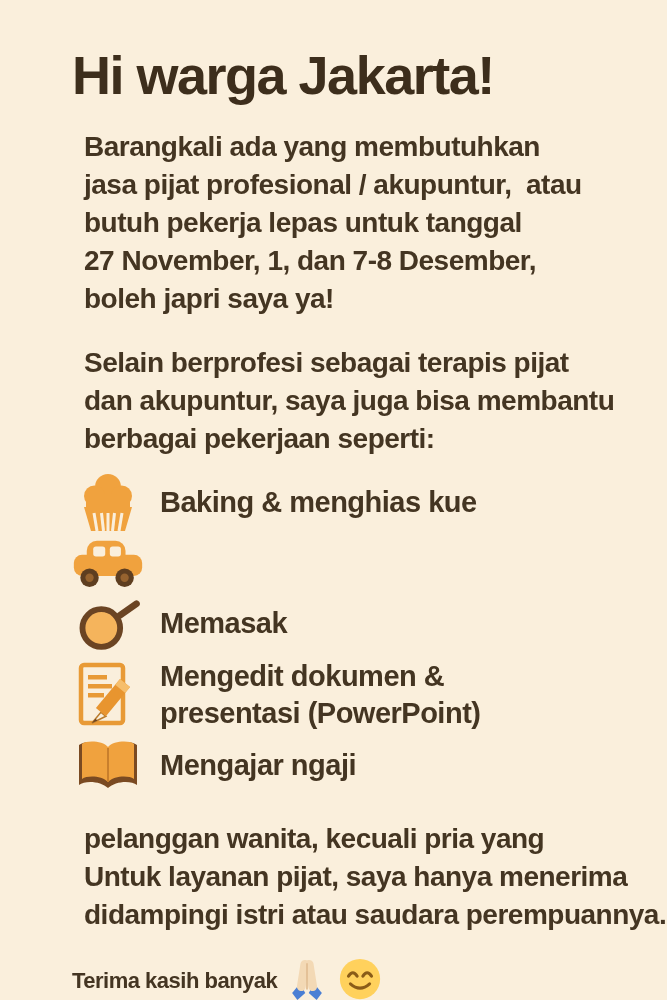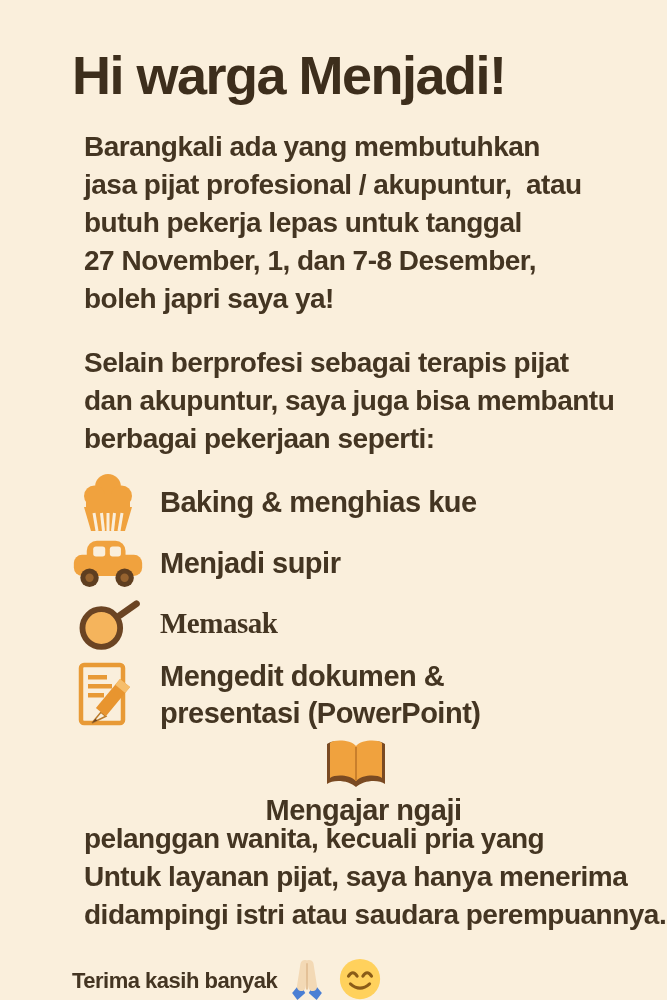--- a/index.html
+++ b/index.html
@@ -49,42 +49,42 @@
   }
   .service-label{
     font-size:29px;
     font-weight:bold;
     letter-spacing:-0.5px;
     line-height:37px;
     white-space:pre-line;
   }
   .row-baking{height:64px;}
   .row-driving{height:58px;}
-  .row-cooking{height:62px;font-family:Liberation Serif, serif;}
+  .row-cooking{height:62px;}
   .row-editing{height:82px;}
-  .row-teaching{height:58px;flex-direction:column;}
+  .row-teaching{height:58px;}
   .closing{
     display:flex;
     align-items:center;
     margin-top:-4px;
   }
   .closing-text{
     font-size:22px;
     font-weight:bold;
     letter-spacing:-0.5px;
     white-space:pre;
   }
   .emoji{margin-left:9px;}
 </style>
 </head>
 <body>
 
 <div class="poster">
 
-  <h1 class="title">Hi warga Menjadi!</h1>
+  <h1 class="title">Hi warga Jakarta!</h1>
 
   <div class="para">
     <div class="line">Barangkali ada yang membutuhkan</div>
     <div class="line">jasa pijat profesional / akupuntur,  atau</div>
     <div class="line">butuh pekerja lepas untuk tanggal</div>
     <div class="line">27 November, 1, dan 7-8 Desember,</div>
     <div class="line">boleh japri saya ya!</div>
   </div>
 
   <div class="para services-intro">
@@ -119,21 +119,20 @@
           <rect x="16" y="4" width="42" height="26" rx="11" fill="#F0A23E"></rect>
           <rect x="2" y="19" width="74" height="23" rx="9" fill="#F0A23E"></rect>
           <rect x="23" y="10" width="13" height="11" rx="3" fill="#FAEFDC"></rect>
           <rect x="41" y="10" width="12" height="11" rx="3" fill="#FAEFDC"></rect>
           <circle cx="19" cy="44" r="10" fill="#5E3E20"></circle>
           <circle cx="57" cy="44" r="10" fill="#5E3E20"></circle>
           <circle cx="19" cy="44" r="4.5" fill="#96632F"></circle>
           <circle cx="57" cy="44" r="4.5" fill="#96632F"></circle>
         </svg>
       </span>
-      <span class="service-label">Menjadi supir</span>
     </div>
 
     <div class="service-row row-cooking">
       <span class="icon-cell">
         <svg width="86" height="64" viewBox="0 0 86 64">
           <line x1="57" y1="23" x2="77" y2="9" stroke="#6B4423" stroke-width="8" stroke-linecap="round"></line>
           <circle cx="35" cy="38" r="22.5" fill="#F5B45C" stroke="#6B4423" stroke-width="7"></circle>
         </svg>
       </span>
       <span class="service-label">Memasak</span>

